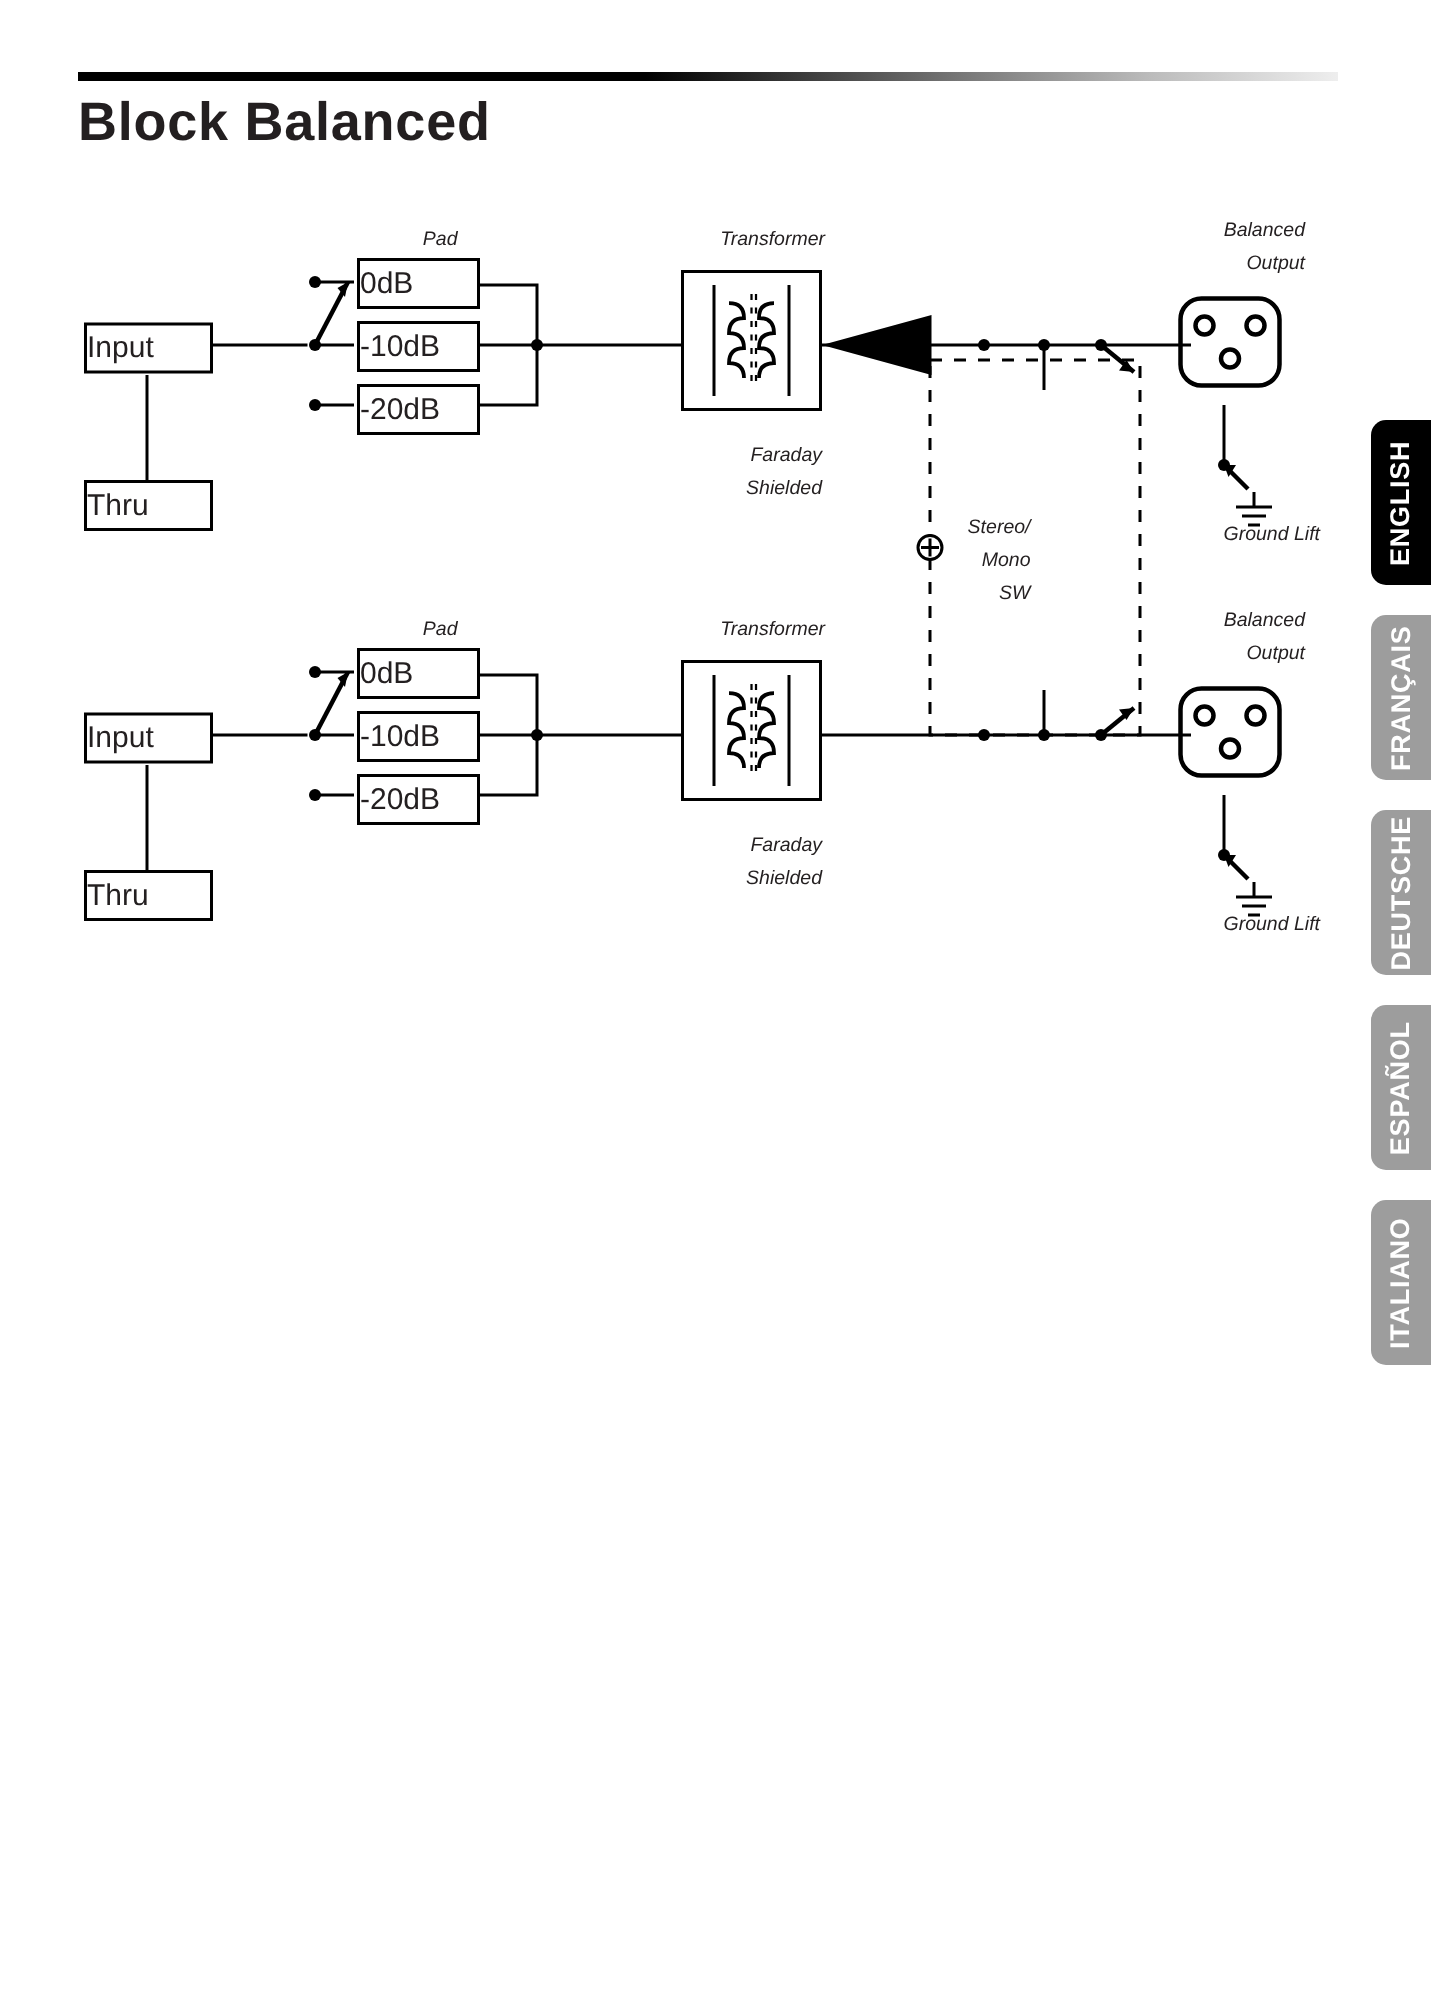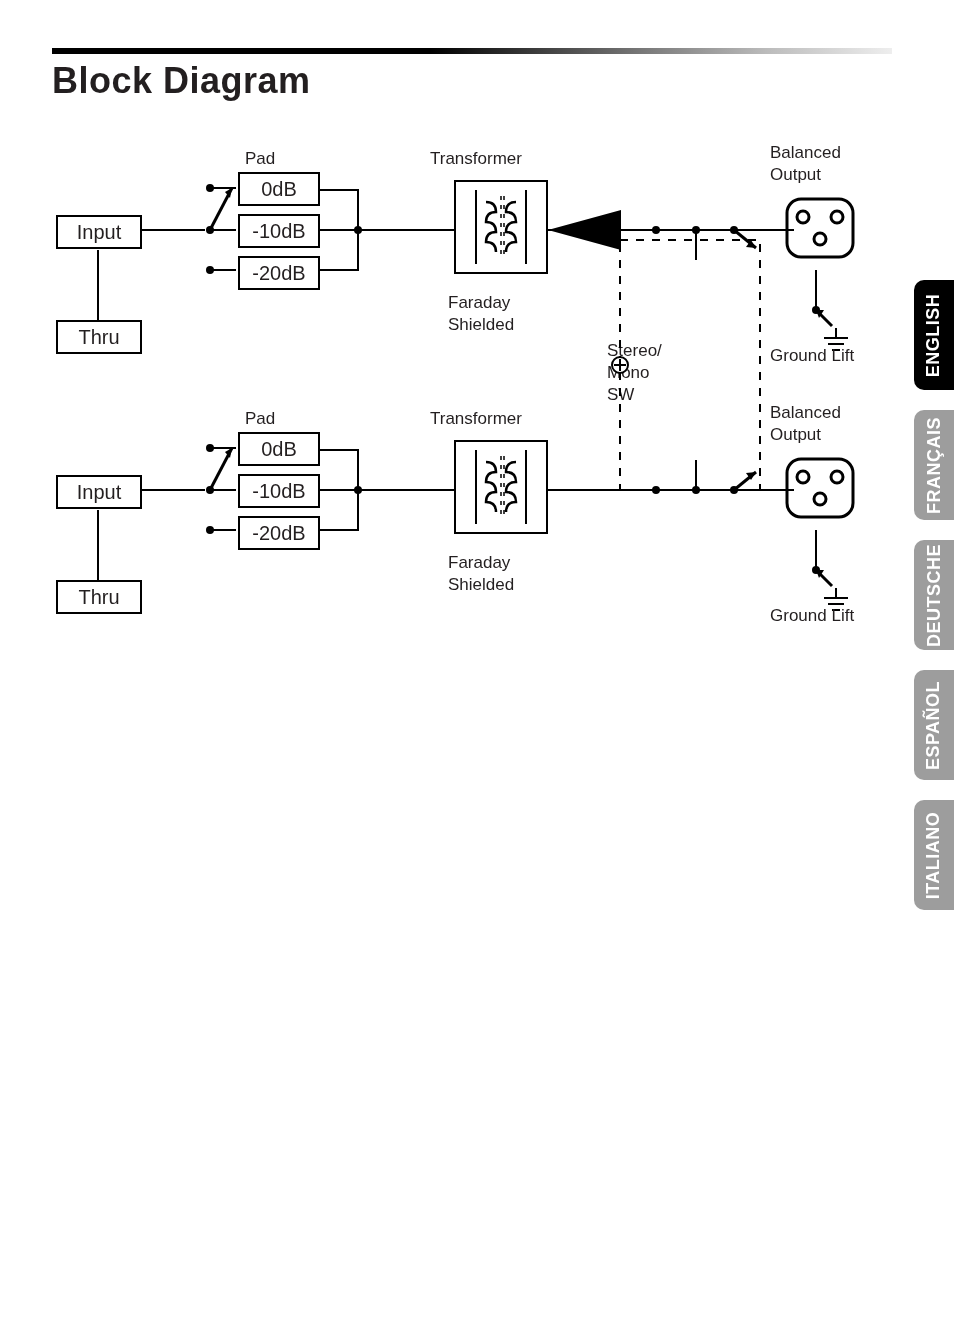--- a/index.html
+++ b/index.html
@@ -8,31 +8,31 @@
         background:linear-gradient(to right,#000 0%,#000 45%,#777 70%,#bbb 85%,#eee 100%);}
   .title{position:absolute;left:52px;top:60px;font-size:36px;font-weight:700;letter-spacing:0.5px;}
   
   .tab{position:absolute;right:0;width:40px;height:110px;border-radius:10px 0 0 10px;
        display:flex;align-items:center;justify-content:center;}
   .tab span{transform:rotate(-90deg);white-space:nowrap;font-weight:700;font-size:18px;letter-spacing:0.5px;}
   .tab.black{background:#000;color:#fff;}
   .tab.gray{background:#9d9d9d;color:#fff;}
   
   .diagram{position:absolute;left:50px;top:130px;width:840px;height:540px;}
-  .lbl{position:absolute;font-size:17px;line-height:22px;text-align:left;}
-  .box{position:absolute;border:2px solid #000;font-size:20px;line-height:30px;text-align:center;background:#fff;}
+  .lbl{position:absolute;font-size:13px;line-height:22px;text-align:right;font-style:italic;}
+  .box{position:absolute;border:2px solid #000;font-size:20px;line-height:30px;text-align:left;background:#fff;}
   .box.small{height:30px;}
   svg{position:absolute;}
 </style>
 </head>
 <body>
 
 <div class="page">
   <div class="rule"></div>
-  <div class="title">Block Diagram</div>
+  <div class="title">Block Balanced</div>
 
   <div class="tab black" style="top:280px">
       <span>ENGLISH</span>
     </div>
   <div class="tab gray" style="top:410px">
       <span>FRANÇAIS</span>
     </div>
   <div class="tab gray" style="top:540px">
       <span>DEUTSCHE</span>
     </div>

